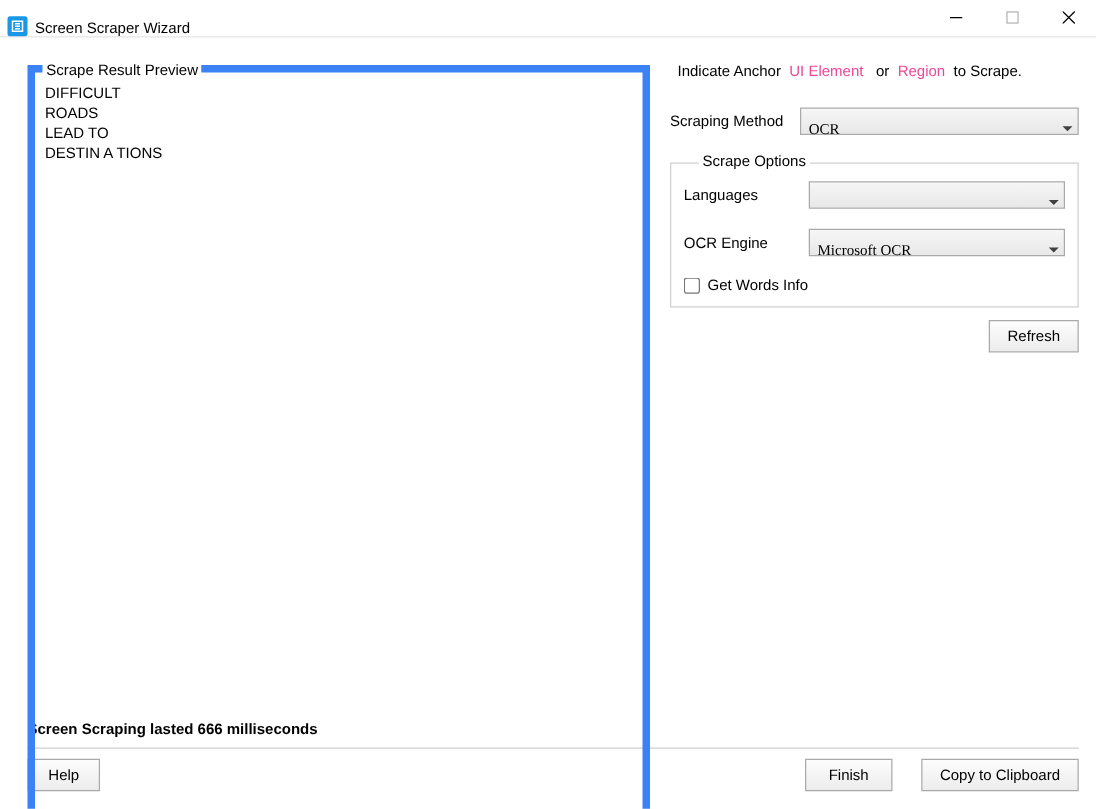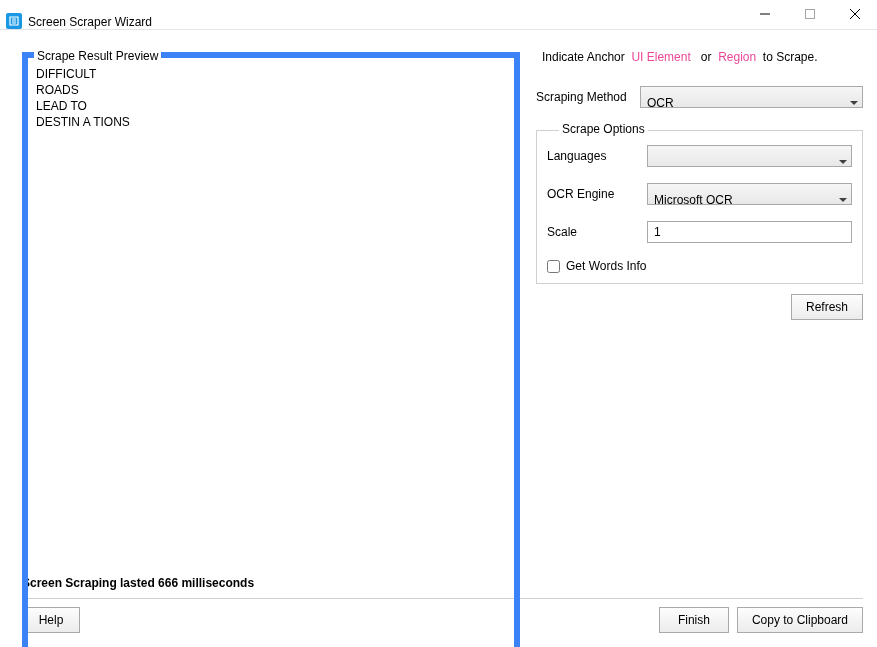--- a/index.html
+++ b/index.html
@@ -95,20 +95,21 @@
     flex: 1 1 auto;
     height: 22px;
     border: 1px solid #a9a9a9;
     background: linear-gradient(#f6f6f6, #e8e8e8);
     display: flex;
     align-items: center;
     padding: 12px 4px 0 6px;
     font-size: 12px;
     position: relative;
     cursor: default;
+    font-family: Liberation Serif, serif;
   }
   .dropdown .dd-text { flex: 1 1 auto; }
   .dropdown .caret {
     width: 0; height: 0;
     border-left: 4px solid transparent;
     border-right: 4px solid transparent;
     border-top: 4px solid #404040;
   }
 
   .options-group {
@@ -163,20 +164,21 @@
   }
   .sep {
     height: 1px;
     background: #d0d0d0;
     margin: 2px 14px 8px 22px;
   }
   .footer {
     display: flex;
     padding: 0 14px 12px 22px;
     align-items: center;
+    gap: 15px;
   }
   .footer-spacer { flex: 1 1 auto; }
   .footer .btn { min-width: 58px; height: 26px; }
   .footer .btn.wide { min-width: 120px; margin-left: 8px; }
   .footer .btn.finish { min-width: 70px; }
 </style>
 </head>
 <body>
 
 <div class="titlebar">
@@ -242,24 +244,20 @@
       </div>
 
       <div class="row">
         <label class="field-label">OCR Engine</label>
         <div class="dropdown">
           <span class="dd-text">Microsoft OCR</span>
           <span class="caret"></span>
         </div>
       </div>
 
-      <div class="row">
-        <label class="field-label">Scale</label>
-        <input class="textbox" value="1" style="">
-      </div>
 
       <div class="checkbox-row">
         <input type="checkbox" style="">
         <span>Get Words Info</span>
       </div>
     </div>
 
     <div class="refresh-row">
       <button class="btn">Refresh</button>
     </div>

